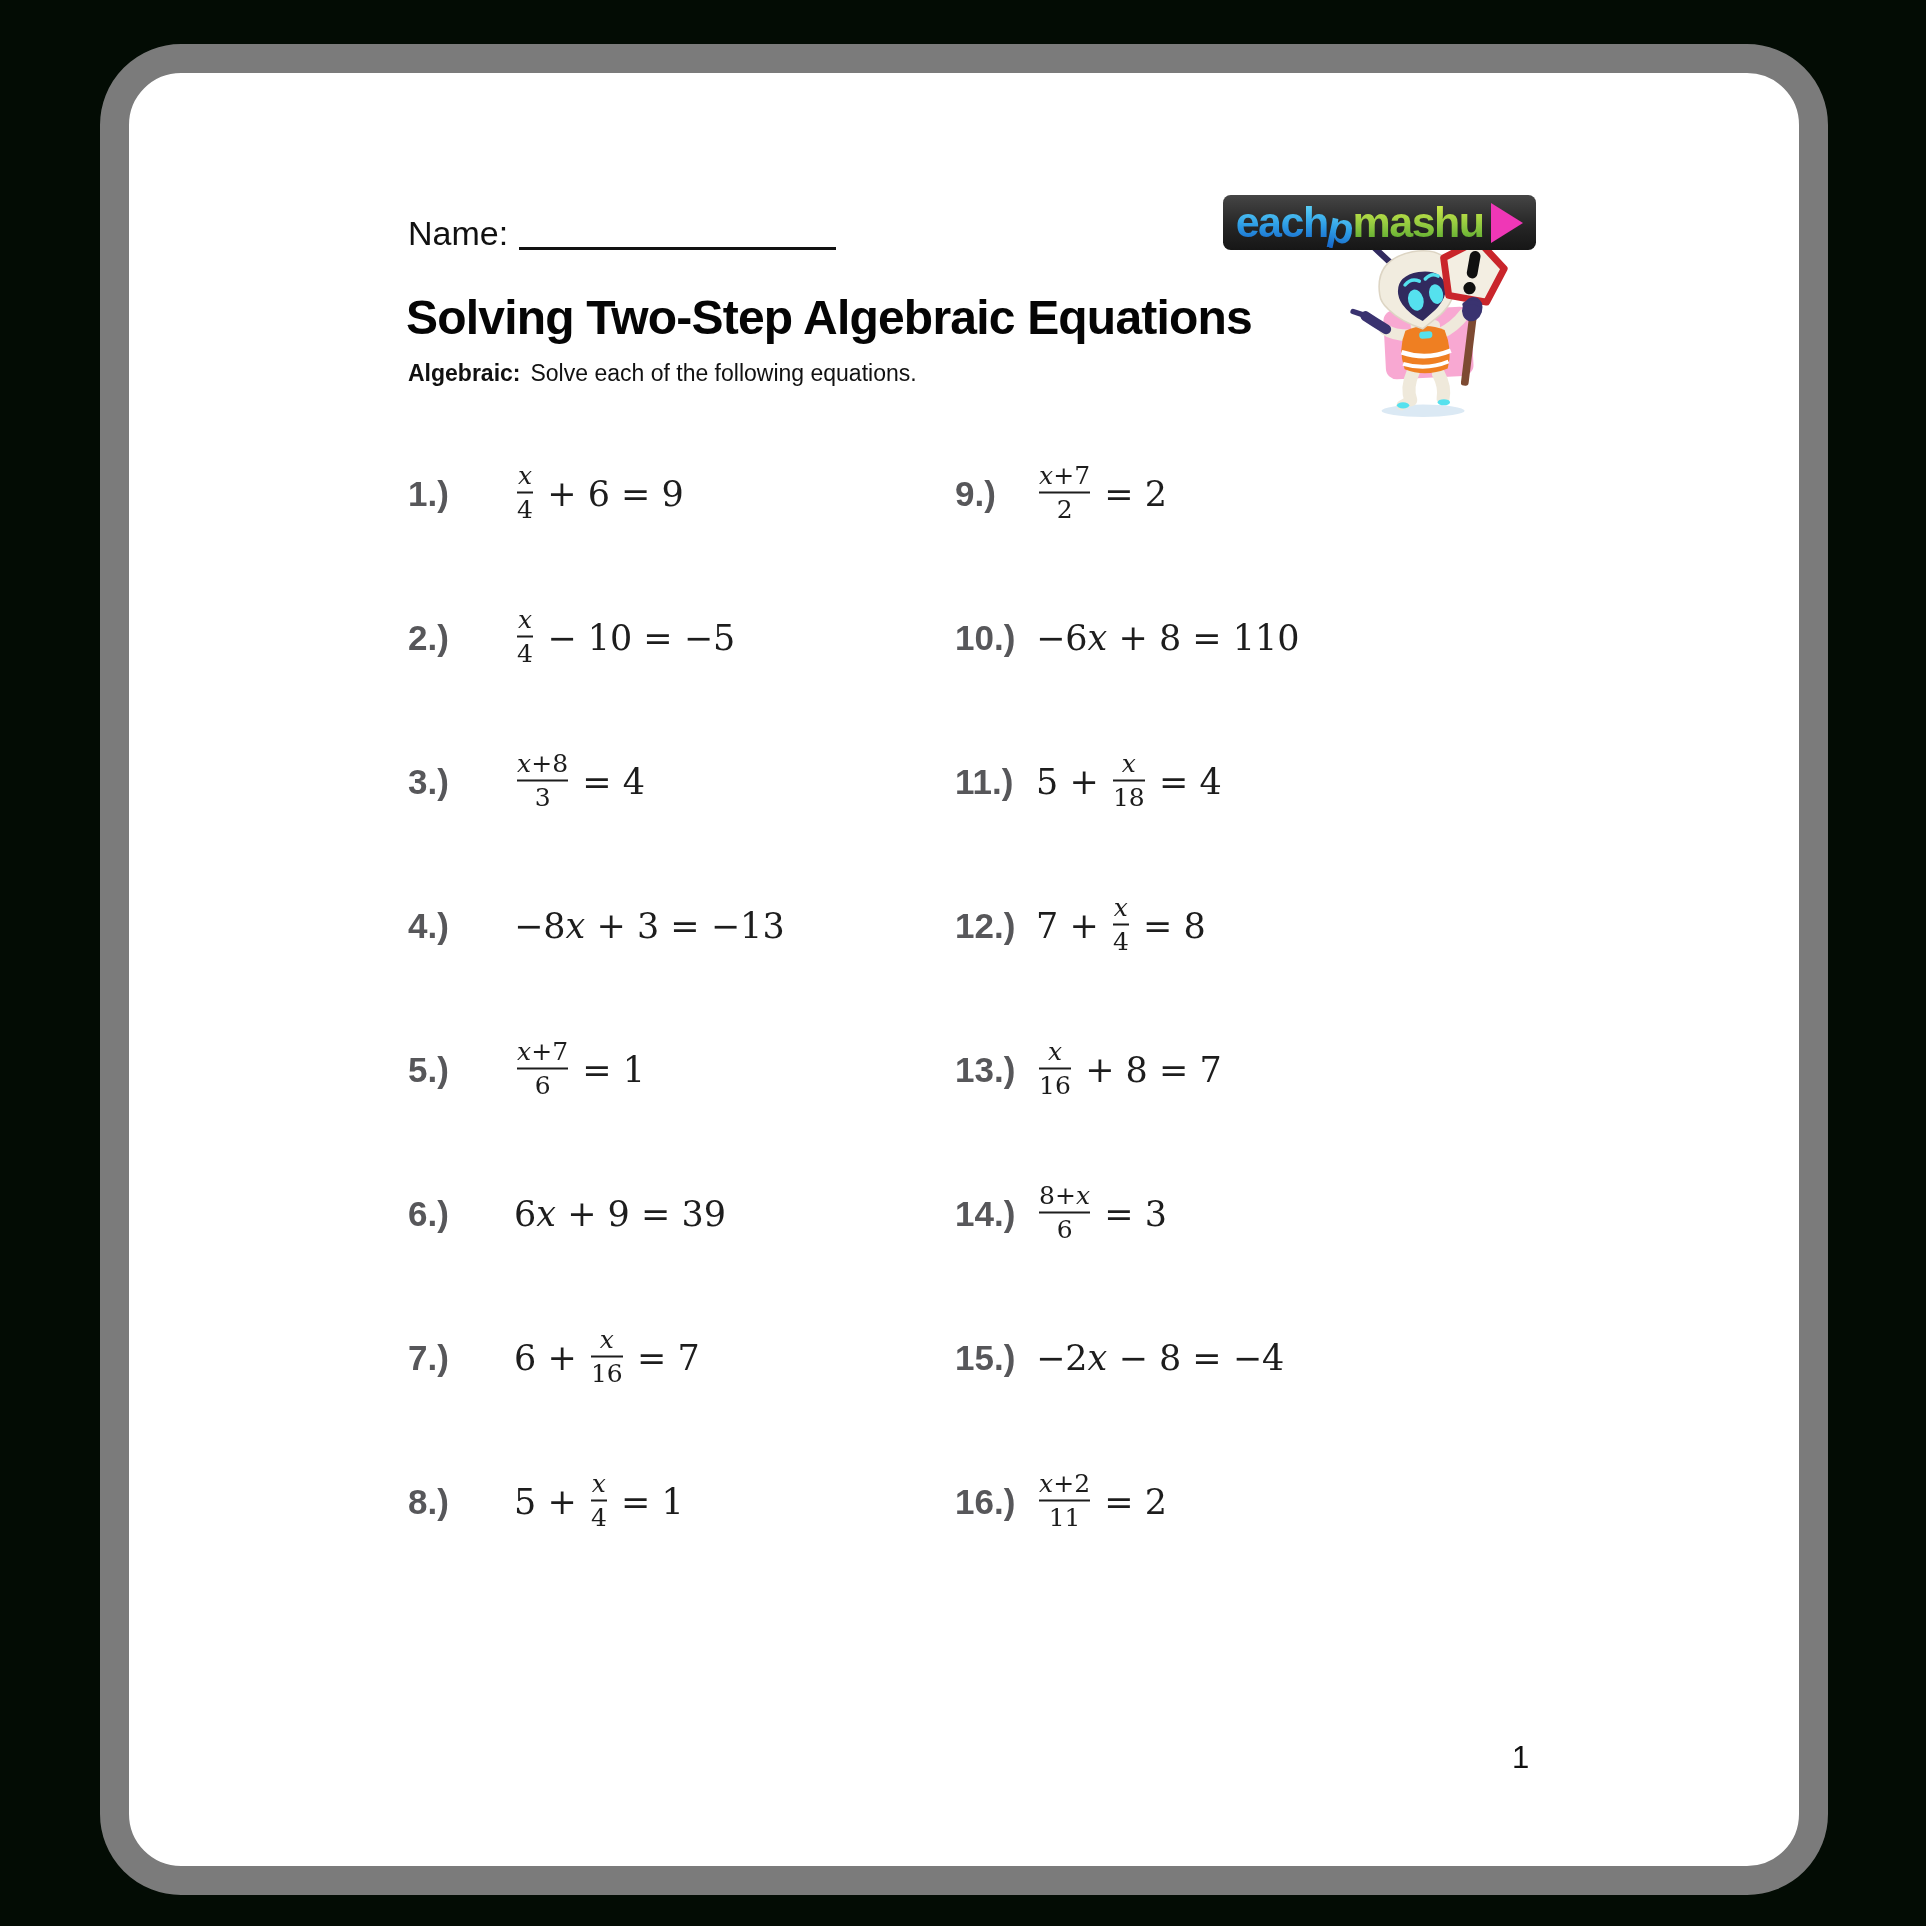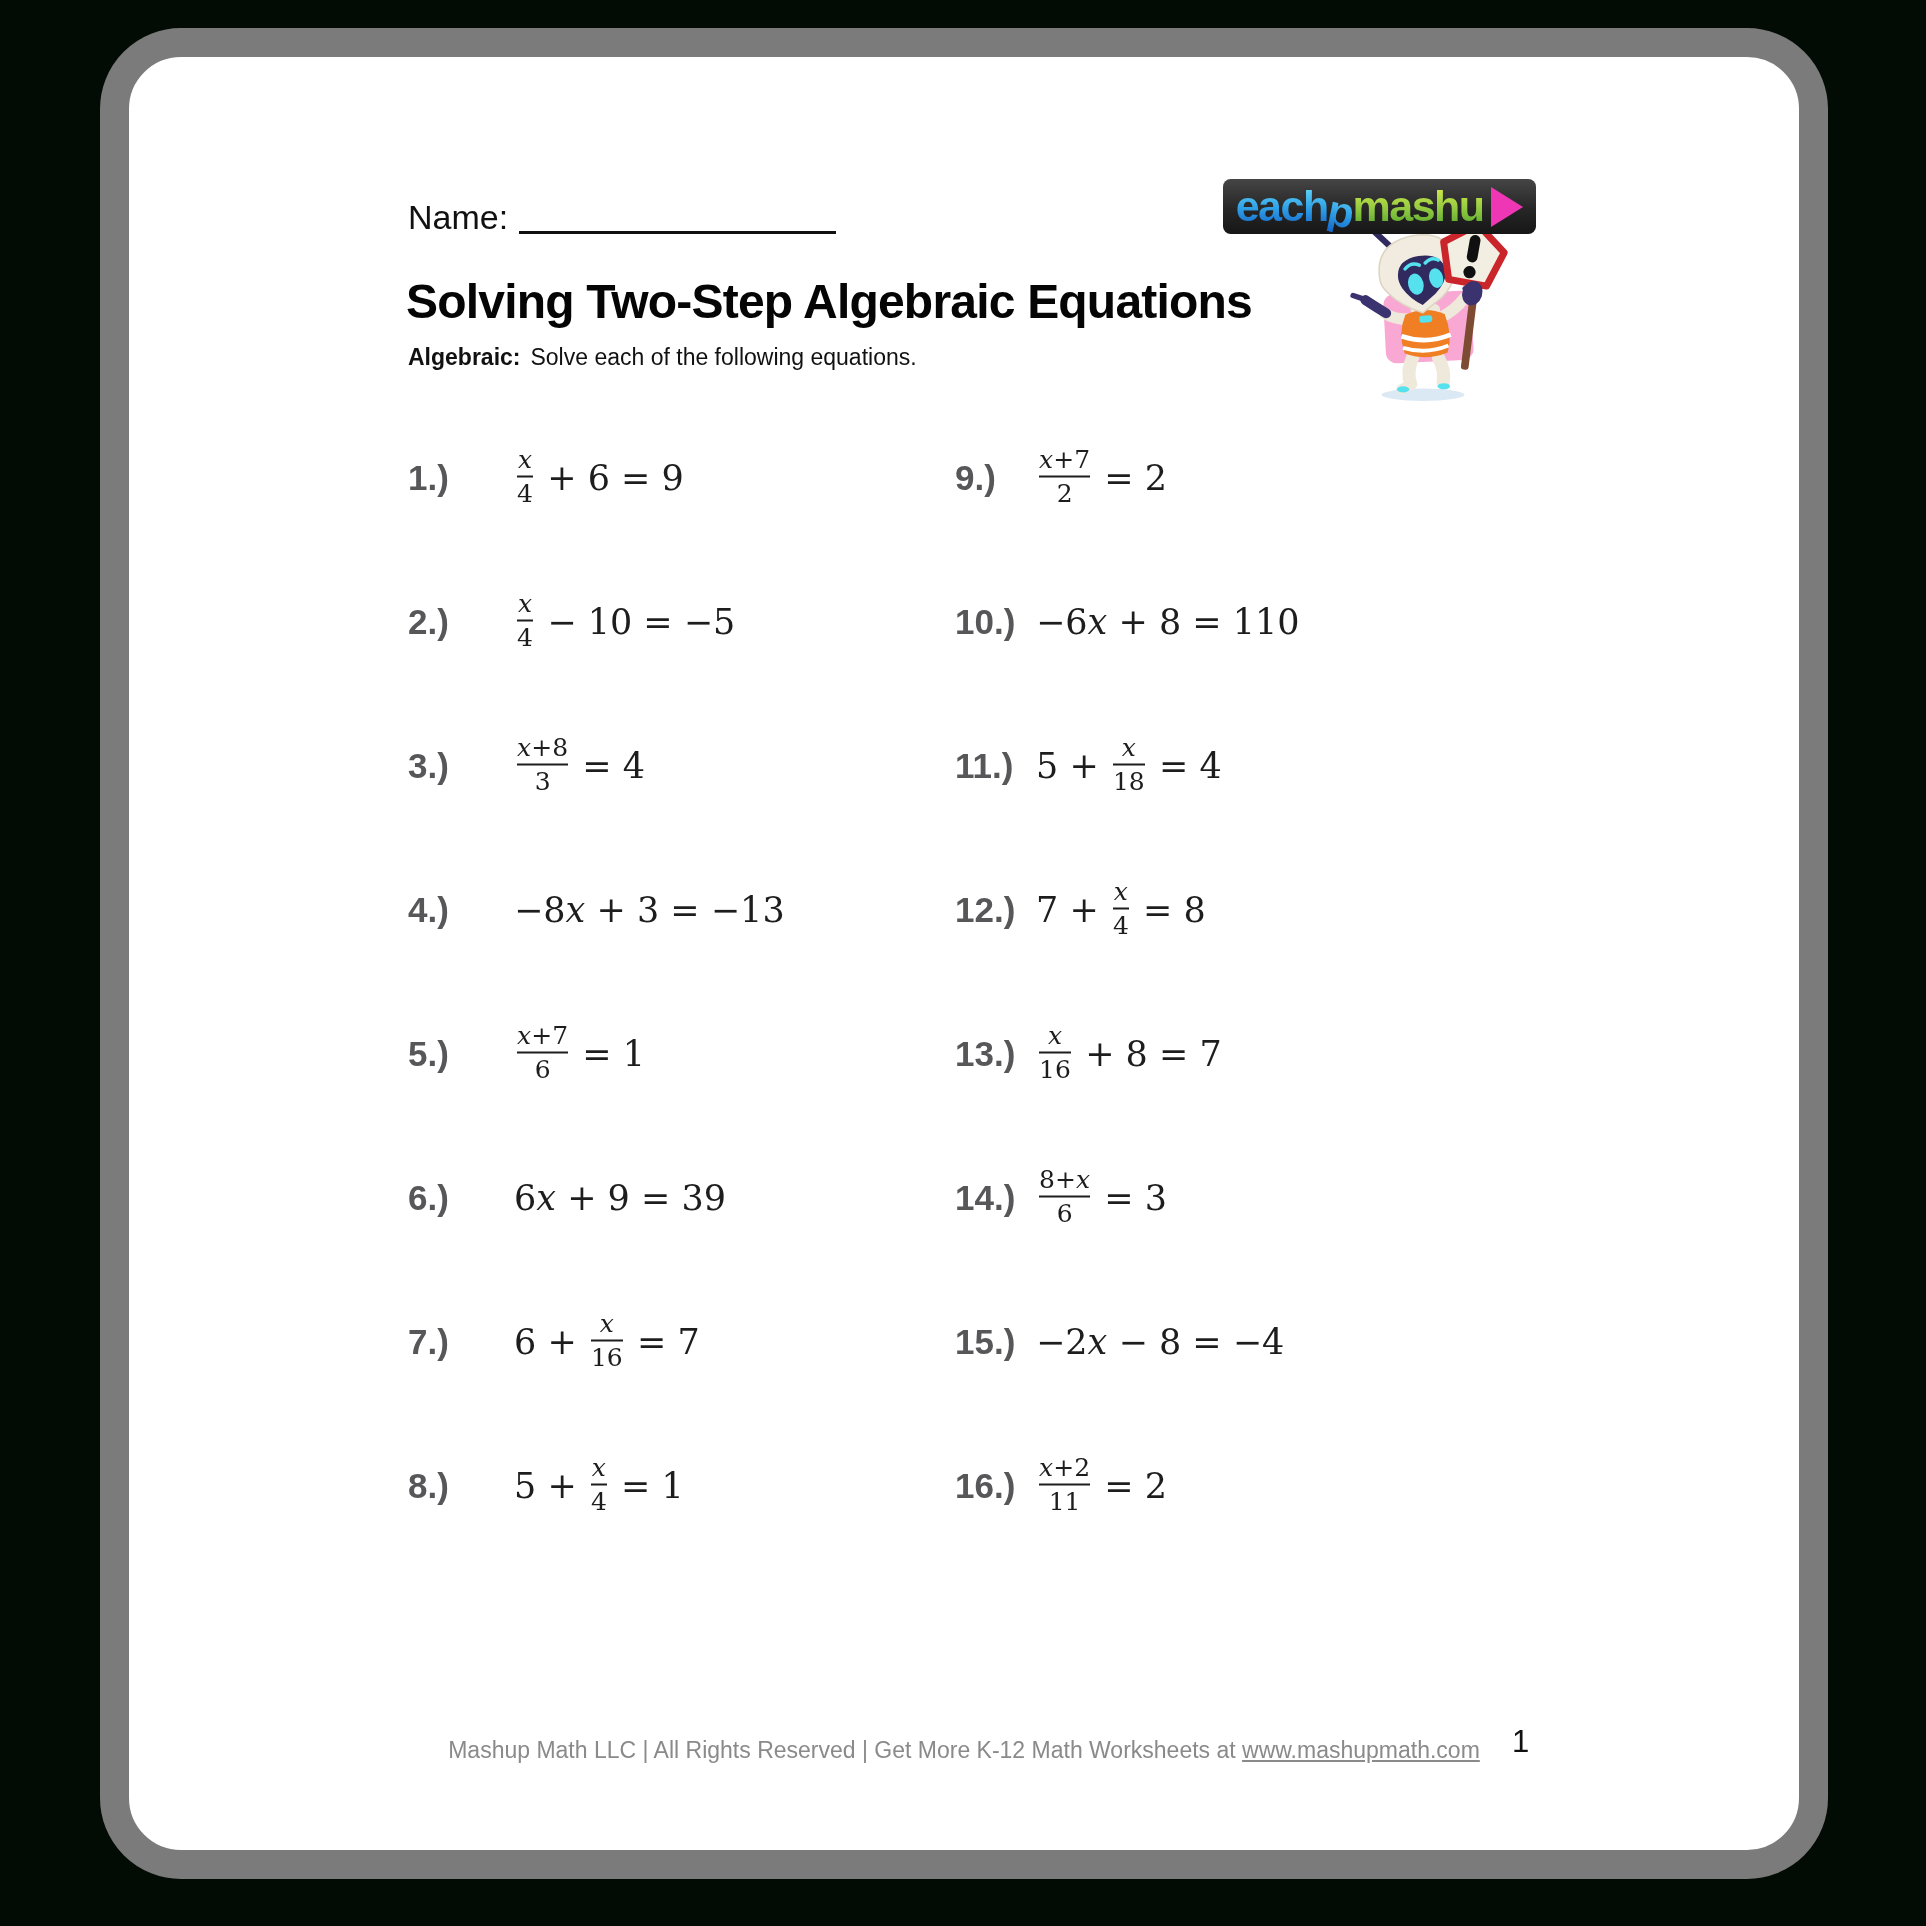--- a/index.html
+++ b/index.html
@@ -2,21 +2,21 @@
 <html style="font-size:12.3px"><head>
 <meta charset="utf-8">
 <style>
   html,body{margin:0;padding:0;}
   body{
     width:1926px;height:1926px;position:relative;overflow:hidden;
     background:#030c04;
     font-family:"Liberation Sans",sans-serif;
   }
   .frame{
-    position:absolute;left:100px;top:28px;width:1728px;height:1851px;
+    position:absolute;left:100px;top:44px;width:1728px;height:1851px;
     box-sizing:border-box;border:29px solid #7b7b7b;border-radius:81px;
     background:#ffffff;
   }
   
   .name-row{
     position:absolute;left:279px;top:143px;
     display:flex;align-items:flex-end;
   }
   .name-label{font-size:34px;color:#111;line-height:1;}
   .name-line{
@@ -212,17 +212,16 @@
       <div class="prob">
     <span class="pnum">15.)</span>
     <span class="eq"><span>−2</span><i class="mvar">x</i><span> − 8 = −4</span></span>
   </div>
       <div class="prob">
     <span class="pnum">16.)</span>
     <span class="eq"><span class="frac"><span class="fnum"><i class="mvar">x</i><span>+2</span></span><span class="fbar"></span><span class="fden"><span>11</span></span></span><span> = 2</span></span>
   </div>
     </div>
 
-  <div class="footer-text"><span>Mashup Math LLC | All Rights Reserved | Get More K-12 Math Worksheets at </span><span class="footer-link">www.mashupmath.com</span></div>
   <div class="page-num">1</div>
 
 </div>
 
 
 </body></html>

